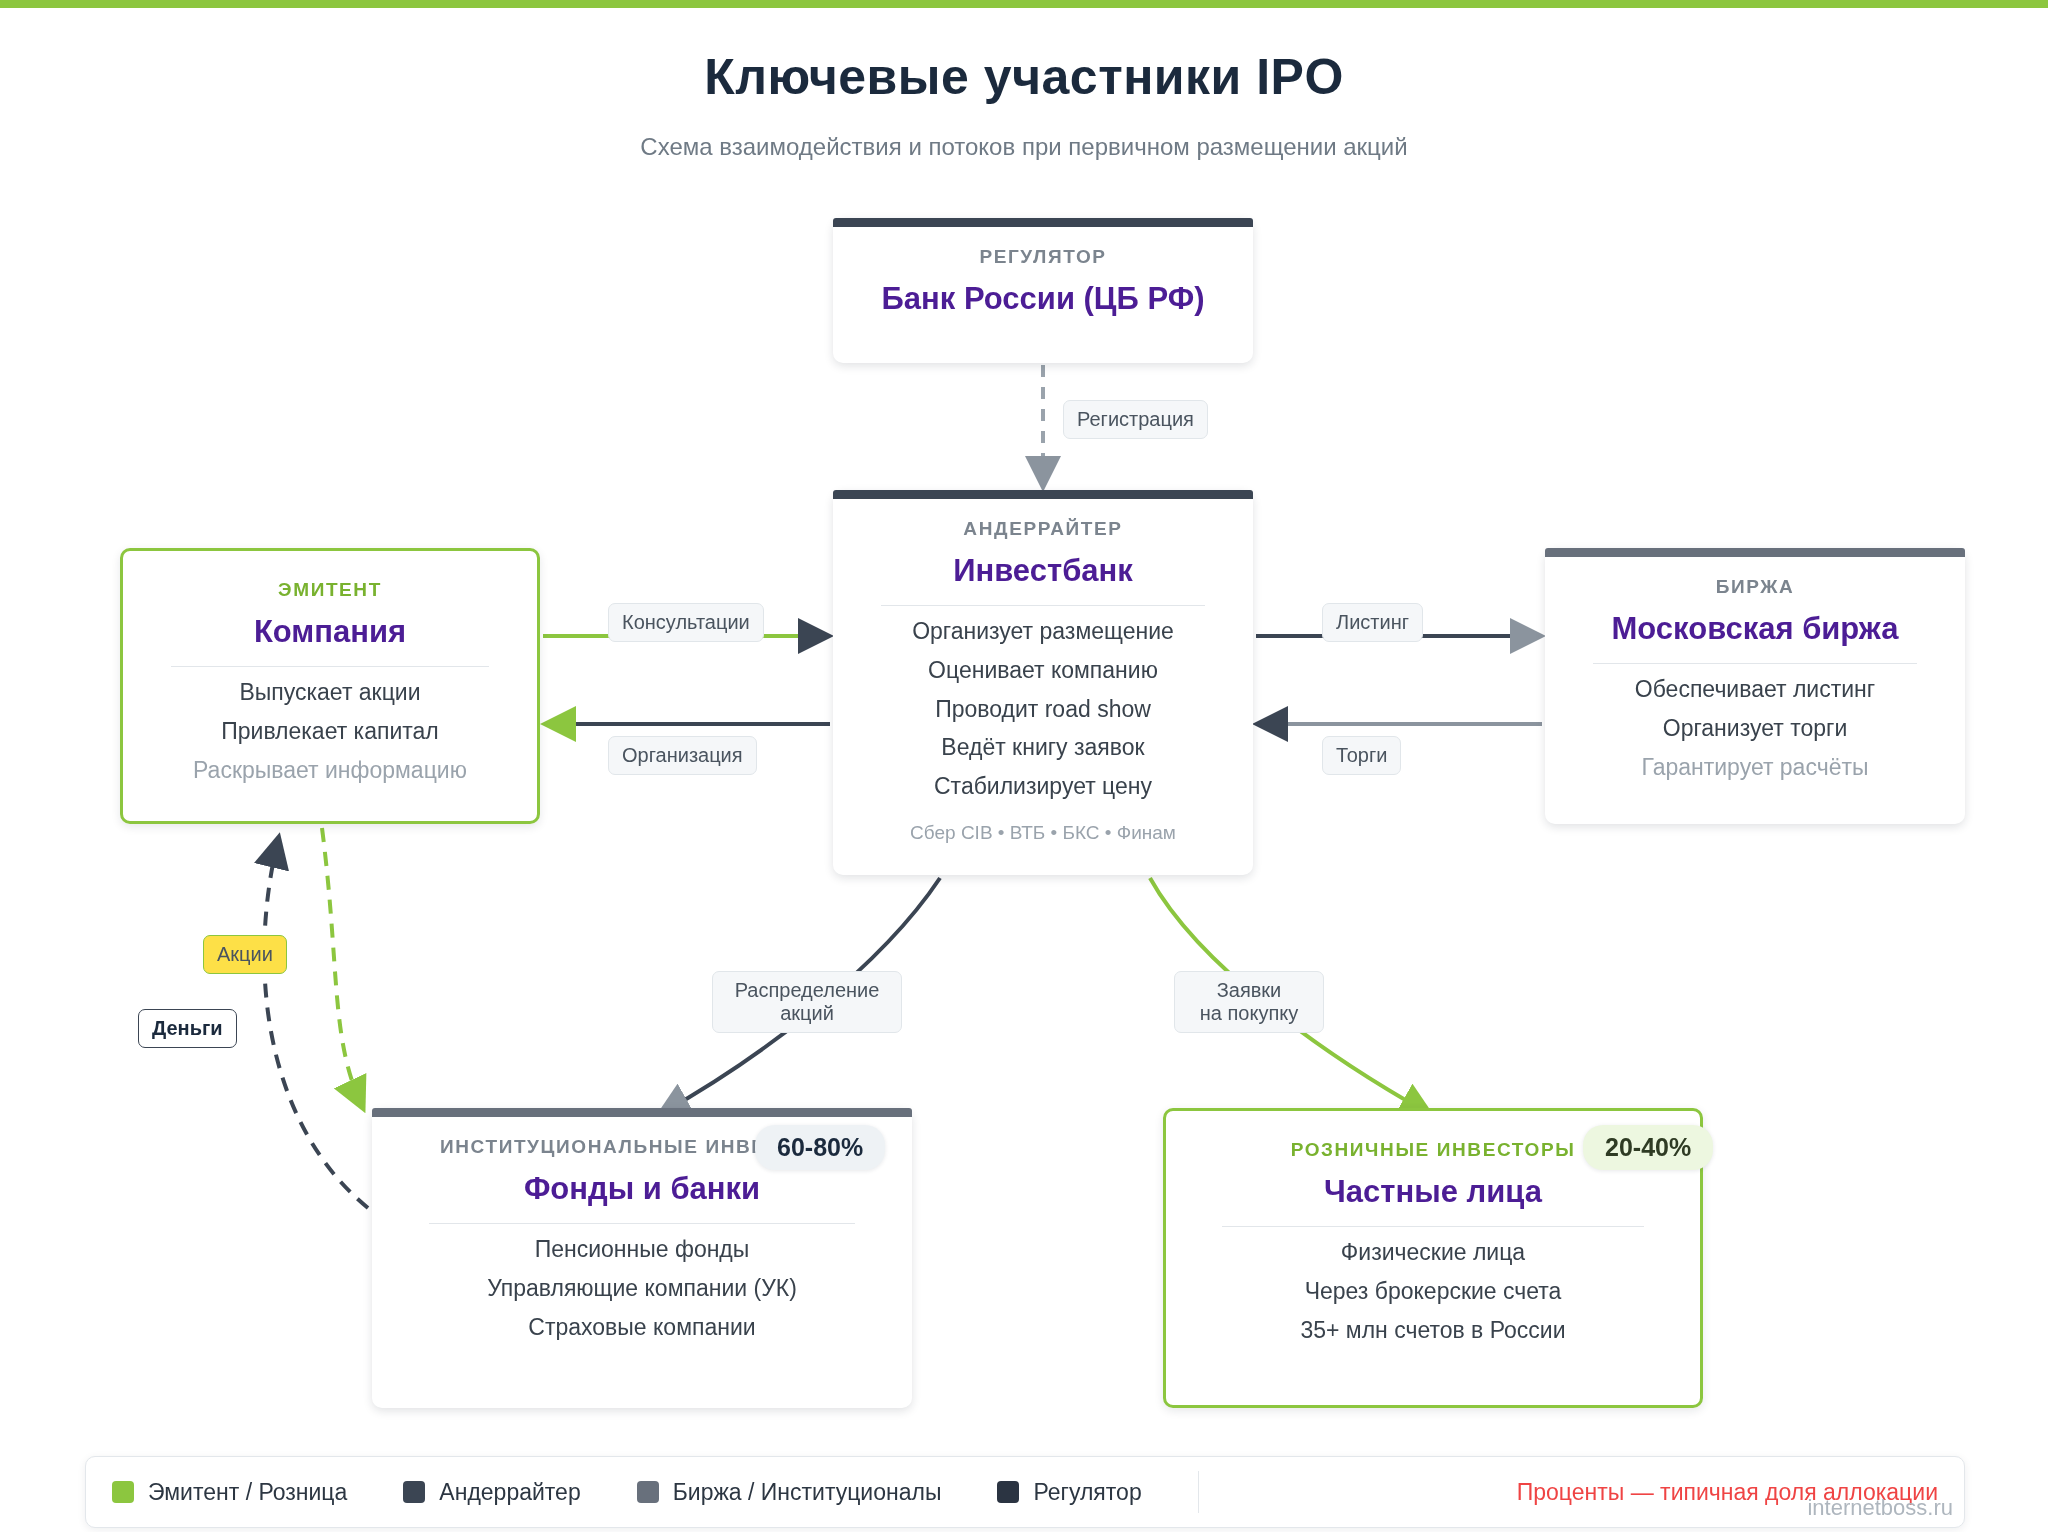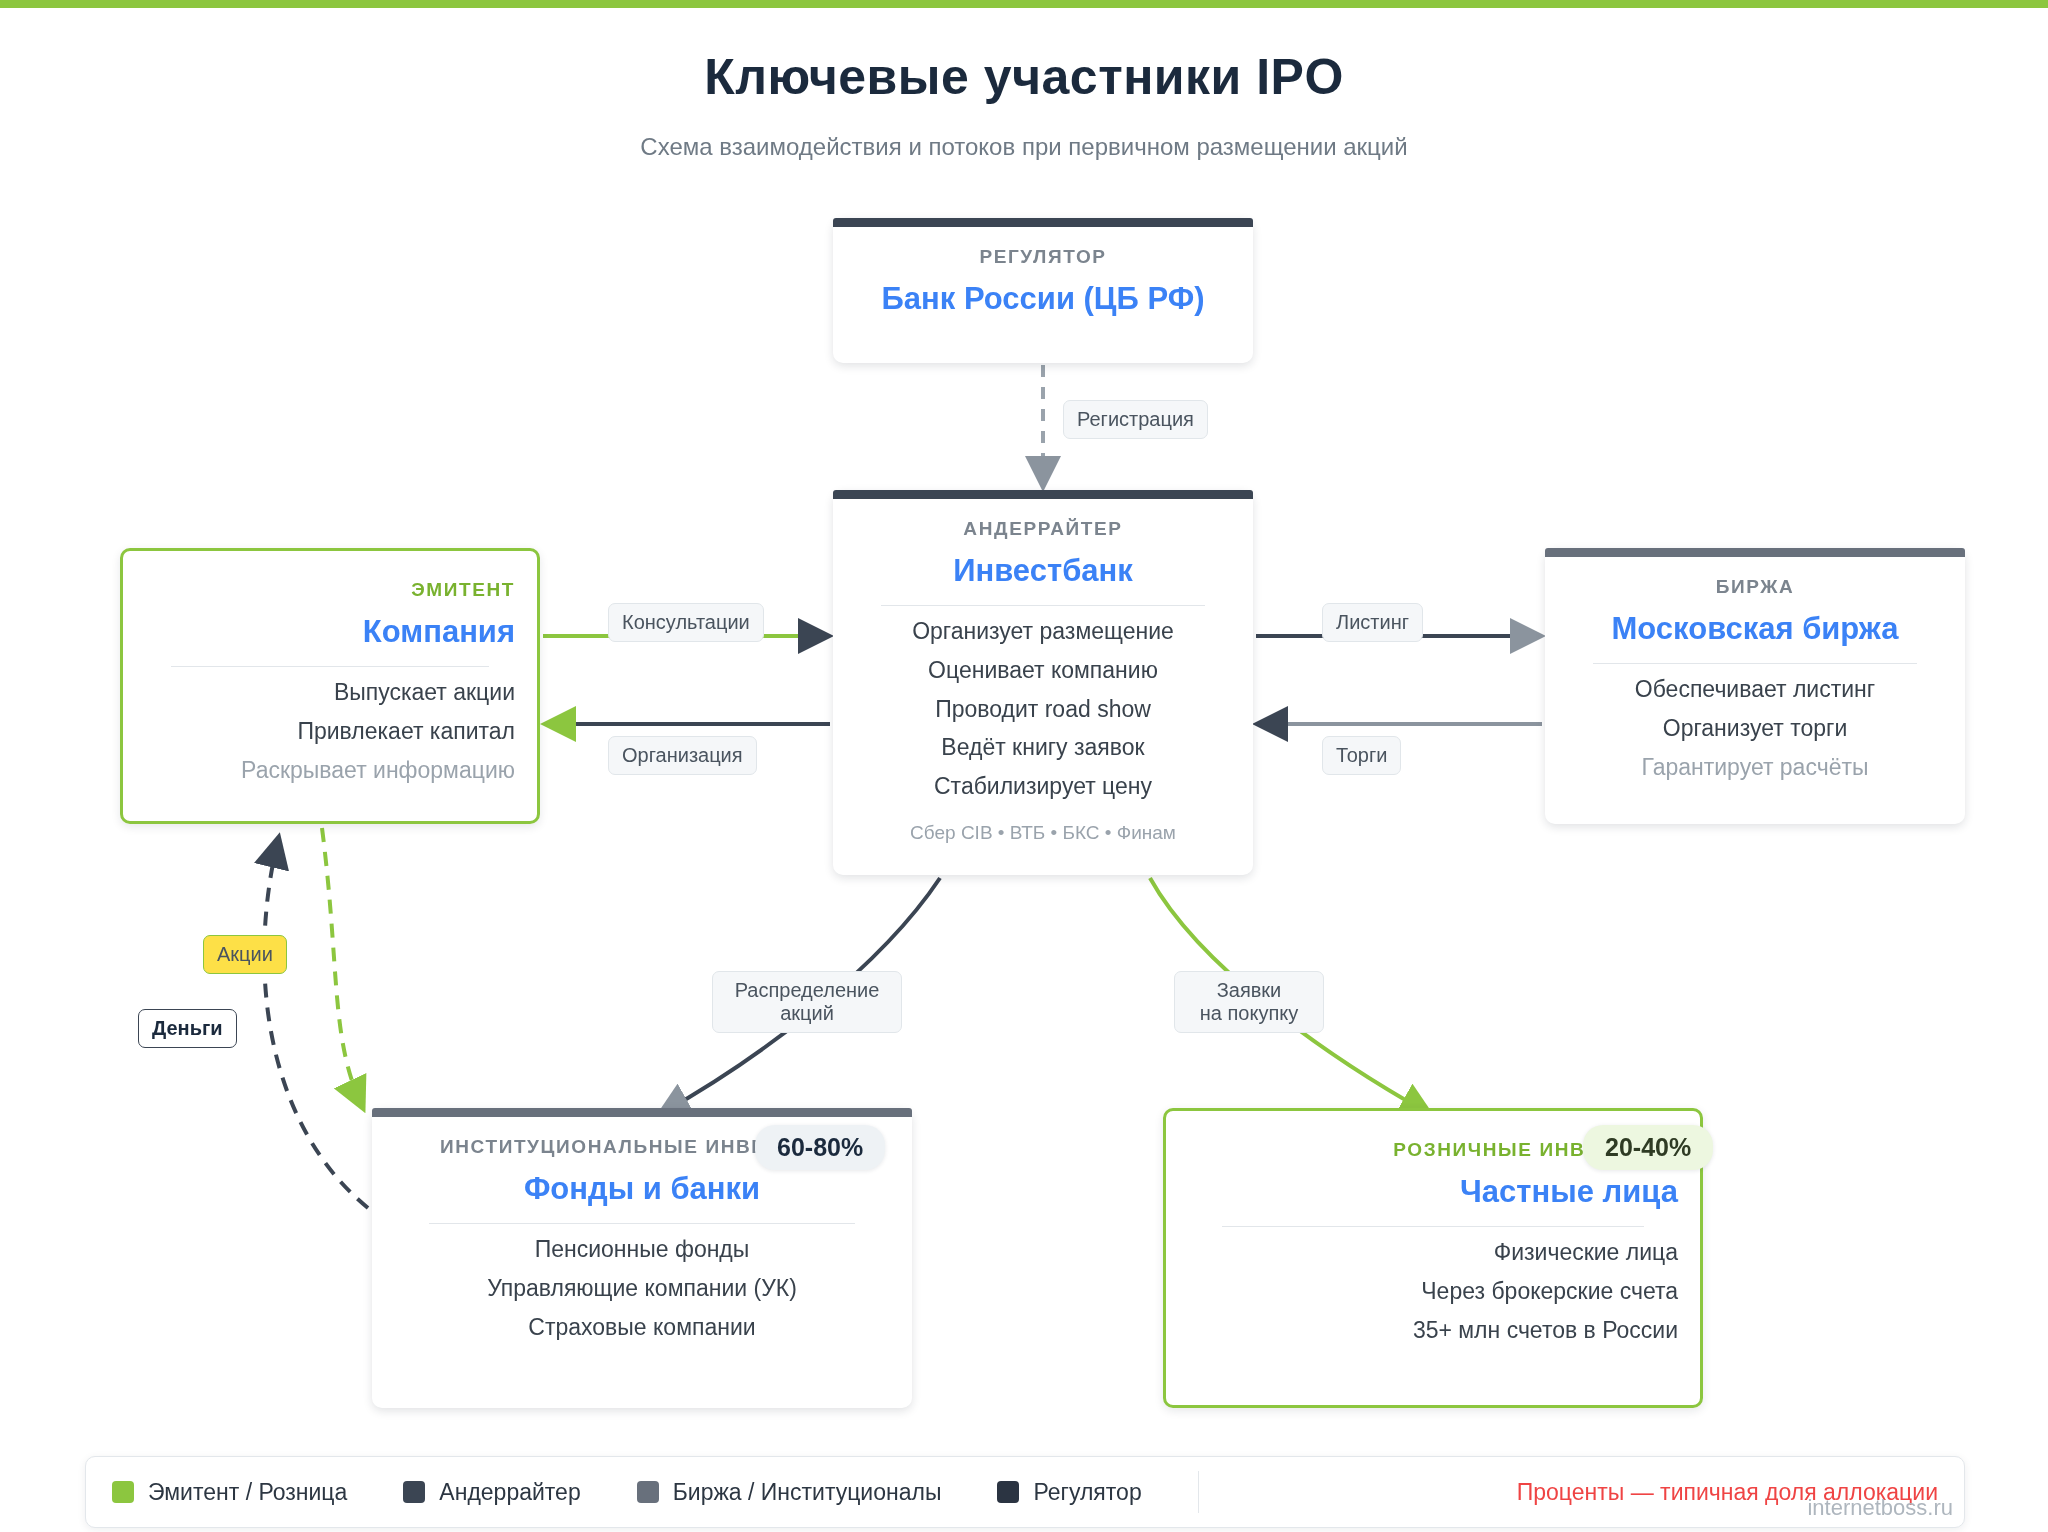--- a/index.html
+++ b/index.html
@@ -71,21 +71,21 @@
   .node .kicker {
     font-size: 19px;
     font-weight: bold;
     letter-spacing: 1.6px;
     color: #7b848e;
     margin-top: 10px;
   }
   .node .name {
     font-size: 31px;
     font-weight: bold;
-    color: #3b82f6;
+    color: #4c1d95;
     margin-top: 13px;
   }
   .node .divider {
     margin: 16px auto 0 auto;
     width: 86%;
     height: 1px;
     background: #e2e6ea;
   }
   .node .line {
     font-size: 23px;
@@ -99,21 +99,20 @@
   .node .tiny {
     font-size: 19px;
     color: #9aa3ac;
     margin-top: 22px;
   }
 
   
   .node.green {
     border: 3px solid #8CC63F;
     box-shadow: 0 3px 10px rgba(20,30,45,0.10);
-    text-align: right;
   }
   .node.green .kicker { color: #79b22f; }
   .bar.dark { background: #3b4553; }
   .bar.grey { background: #68707c; }
 
   
   #node-regulator   { left: 833px; top: 210px;  width: 420px; height: 145px; }
   #node-underwriter { left: 833px; top: 482px;  width: 420px; height: 385px; }
   #node-issuer      { left: 120px; top: 540px;  width: 420px; height: 276px; }
   #node-exchange    { left: 1545px; top: 540px; width: 420px; height: 276px; }

